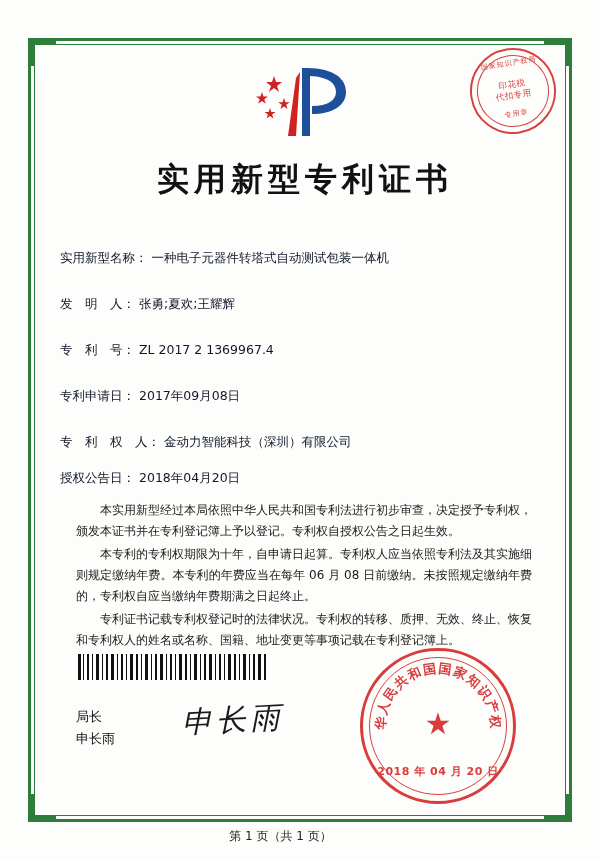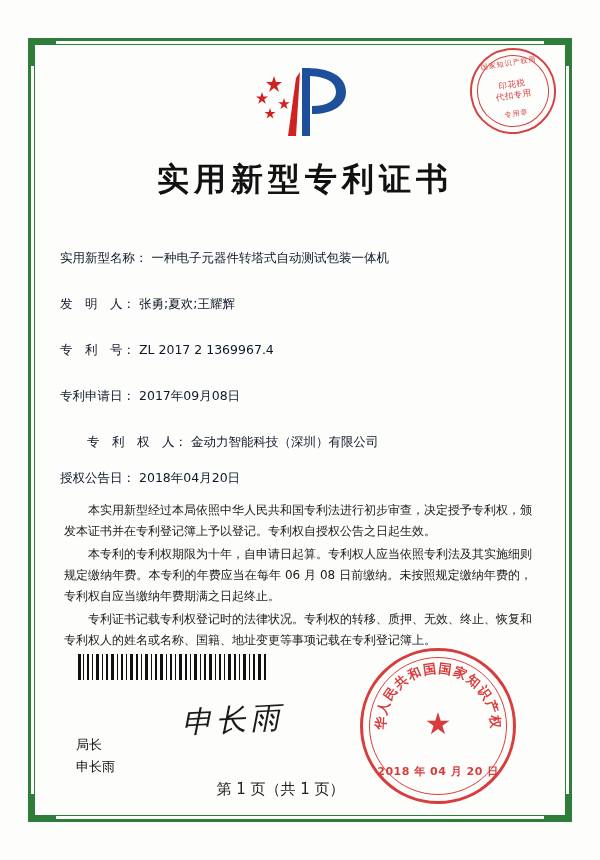--- a/index.html
+++ b/index.html
@@ -137,38 +137,38 @@
     position: absolute;
     left: 64px;
     top: 500px;
     width: 468px;
     font-size: 12px;
     line-height: 21px;
     color: #1a1a1a;
     text-align: justify;
   }
   .paras p {
-    margin: 0 0 2px 0;
+    margin: 0 0 2px 12px;
     text-indent: 24px;
   }
 
   
   .barcode {
     position: absolute;
     left: 78px;
     top: 654px;
     width: 188px;
     height: 26px;
   }
 
   
   .director {
     position: absolute;
     left: 76px;
-    top: 734px;
+    top: 706px;
     font-size: 13px;
     line-height: 22px;
     color: #111;
   }
   .signature {
     position: absolute;
     left: 182px;
     top: 700px;
     font-family: "DejaVu Serif", "Liberation Serif", serif;
     font-size: 30px;
@@ -219,24 +219,24 @@
     font-size: 11px;
     font-weight: bold;
     letter-spacing: 0.5px;
     margin-top: 40px;
   }
 
   
   .footer {
     position: absolute;
     left: 0;
-    top: 780px;
+    top: 828px;
     width: 561px;
     text-align: center;
-    font-size: 15px;
+    font-size: 12px;
     color: #222;
   }
 </style>
 </head>
 <body>
 
 <div class="page">
 
   <div class="border-outer"></div>
   <div class="border-inner"></div>
@@ -273,21 +273,21 @@
   </div>
   <div class="field" style="top:296px;">
     <span class="lbl">发　明　人：</span><span class="val">张勇;夏欢;王耀辉</span>
   </div>
   <div class="field" style="top:342px;">
     <span class="lbl">专　利　号：</span><span class="val">ZL 2017 2 1369967.4</span>
   </div>
   <div class="field" style="top:388px;">
     <span class="lbl">专利申请日：</span><span class="val">2017年09月08日</span>
   </div>
-  <div class="field" style="top:434px;margin-left:27px;">
+  <div class="field" style="top:434px;">
     <span class="lbl">专　利　权　人：</span><span class="val">金动力智能科技（深圳）有限公司</span>
   </div>
   <div class="field" style="top:470px;">
     <span class="lbl">授权公告日：</span><span class="val">2018年04月20日</span>
   </div>
 
   <div class="paras">
     <p>本实用新型经过本局依照中华人民共和国专利法进行初步审查，决定授予专利权，颁发本证书并在专利登记簿上予以登记。专利权自授权公告之日起生效。</p>
     <p>本专利的专利权期限为十年，自申请日起算。专利权人应当依照专利法及其实施细则规定缴纳年费。本专利的年费应当在每年 06 月 08 日前缴纳。未按照规定缴纳年费的，专利权自应当缴纳年费期满之日起终止。</p>
     <p>专利证书记载专利权登记时的法律状况。专利权的转移、质押、无效、终止、恢复和专利权人的姓名或名称、国籍、地址变更等事项记载在专利登记簿上。</p>

